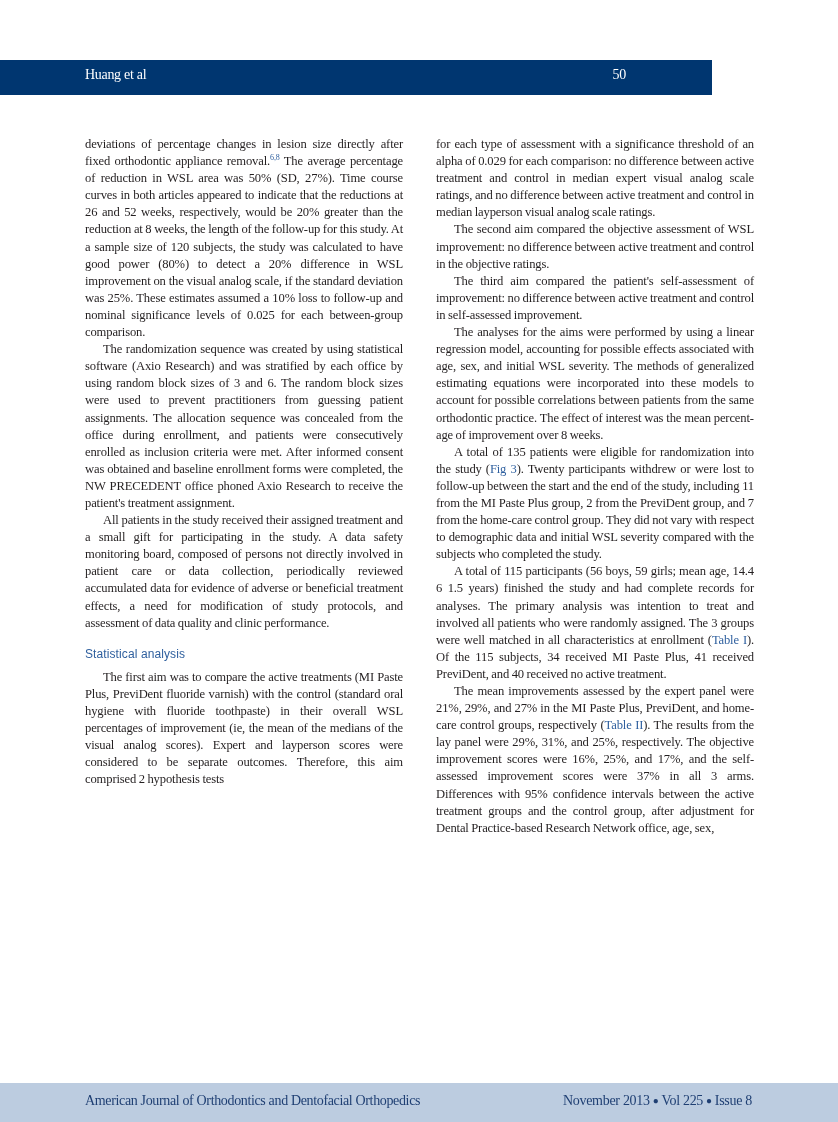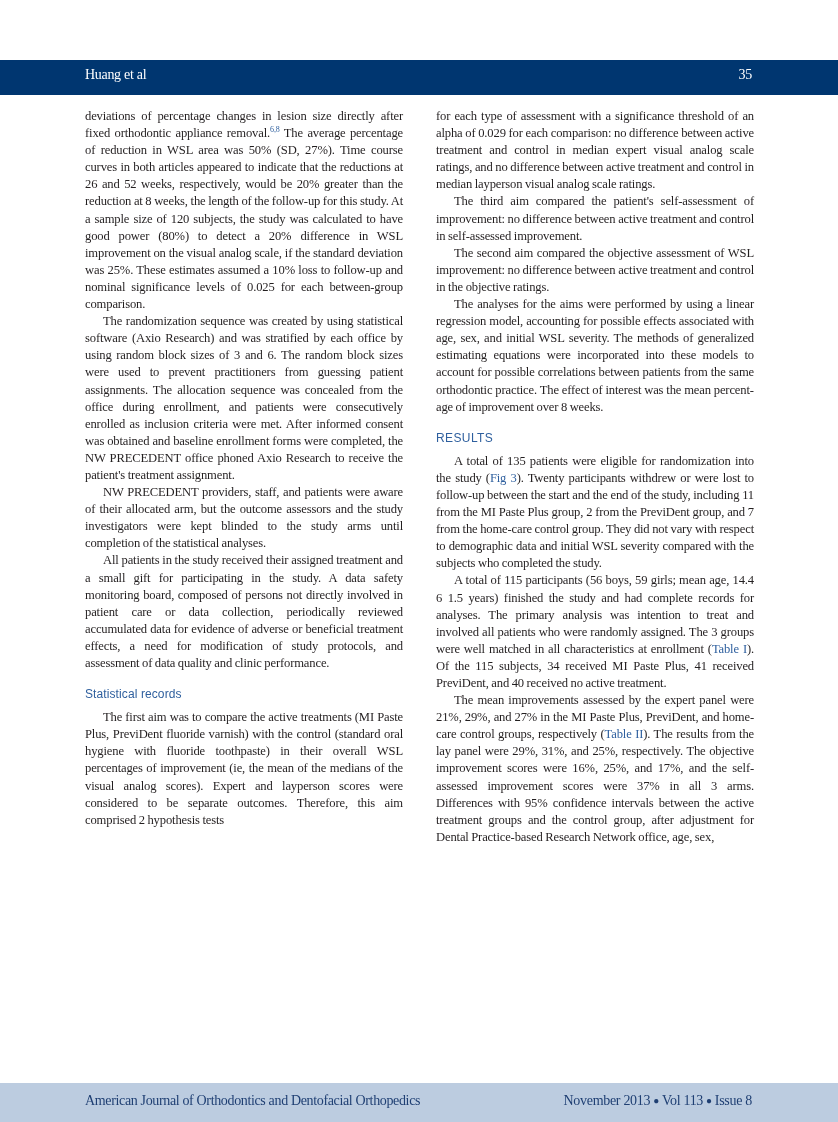--- a/index.html
+++ b/index.html
@@ -12,45 +12,46 @@
       height: 1122px;
       position: relative;
       overflow: hidden;
       font-family: "Liberation Serif", "DejaVu Serif", serif;
       color: #231f20;
     }
     .header-bar {
       position: absolute;
       left: 0;
       top: 60px;
-      width: 838px;
+      width: 684px;
       height: 35px;
       background: #003670;
       color: #ffffff;
+      padding-left: 28px;
     }
     .header-author {
       position: absolute;
       left: 85px;
       top: 7px;
       font-family: "Liberation Serif", serif;
       font-size: 14px;
       font-stretch: condensed;
       letter-spacing: -0.3px;
     }
     .header-page {
       position: absolute;
       right: 86px;
       top: 7px;
       font-family: "Liberation Serif", serif;
       font-size: 14px;
       letter-spacing: -0.3px;
     }
     .column {
       position: absolute;
-      top: 108px;
+      top: 136px;
       width: 318px;
       font-size: 12.6px;
       line-height: 17.1px;
       text-align: justify;
       hyphens: manual;
     }
     .col-left { left: 85px; }
     .col-right { left: 436px; }
     .column p {
       margin: 0;
@@ -106,39 +107,37 @@
       font-size: 10px;
       vertical-align: 1px;
       margin: 0 3px;
     }
   </style>
 </head>
 <body>
 
 <div class="header-bar">
   <span class="header-author">Huang et al</span>
-  <span class="header-page">35</span>
+  <span class="header-page">50</span>
 </div>
 
 <div class="column col-left">
   <p class="no-indent"><span>deviations of percentage changes in lesion size directly after fixed orthodontic appliance removal.</span><sup class="ref-link">6,8</sup><span> The average percentage of reduction in WSL area was 50% (SD, 27%). Time course curves in both articles appeared to indicate that the reductions at 26 and 52 weeks, respectively, would be 20% greater than the reduction at 8 weeks, the length of the follow-up for this study. At a sample size of 120 subjects, the study was calculated to have good power (80%) to detect a 20% difference in WSL improvement on the visual analog scale, if the standard deviation was 25%. These estimates assumed a 10% loss to follow-up and nom­inal significance levels of 0.025 for each between-group comparison.</span></p>
   <p>The randomization sequence was created by using statistical software (Axio Research) and was stratified by each office by using random block sizes of 3 and 6. The random block sizes were used to prevent practi­tioners from guessing patient assignments. The alloca­tion sequence was concealed from the office during enrollment, and patients were consecutively enrolled as inclusion criteria were met. After informed consent was obtained and baseline enrollment forms were com­pleted, the NW PRECEDENT office phoned Axio Re­search to receive the patient's treatment assignment.</p>
-  <p>NW PRECEDENT providers, staff, and patients were aware of their allocated arm, but the outcome assessors and the study investigators were kept blinded to the study arms until completion of the statistical analyses.</p>
   <p>All patients in the study received their assigned treat­ment and a small gift for participating in the study. A data safety monitoring board, composed of persons not directly involved in patient care or data collection, periodically reviewed accumulated data for evidence of adverse or beneficial treatment effects, a need for mod­ification of study protocols, and assessment of data quality and clinic performance.</p>
-  <div class="section-heading">Statistical records</div>
+  <div class="section-heading">Statistical analysis</div>
   <p>The first aim was to compare the active treatments (MI Paste Plus, PreviDent fluoride varnish) with the con­trol (standard oral hygiene with fluoride toothpaste) in their overall WSL percentages of improvement (ie, the mean of the medians of the visual analog scores). Expert and layperson scores were considered to be separate out­comes. Therefore, this aim comprised 2 hypothesis tests</p>
 </div>
 
 <div class="column col-right">
   <p class="no-indent">for each type of assessment with a significance threshold of an alpha of 0.029 for each comparison: no difference between active treatment and control in median expert visual analog scale ratings, and no difference between active treatment and control in median layperson visual analog scale ratings.</p>
+  <p>The second aim compared the objective assessment of WSL improvement: no difference between active treatment and control in the objective ratings.</p>
   <p>The third aim compared the patient's self-assessment of improvement: no difference between active treatment and control in self-assessed improvement.</p>
-  <p>The second aim compared the objective assessment of WSL improvement: no difference between active treatment and control in the objective ratings.</p>
   <p>The analyses for the aims were performed by using a linear regression model, accounting for possible effects associated with age, sex, and initial WSL severity. The methods of generalized estimating equations were in­corporated into these models to account for possible correlations between patients from the same orthodon­tic practice. The effect of interest was the mean percent­age of improvement over 8 weeks.</p>
-  <div class="section-heading caps">RESULTS</div>
   <p><span>A total of 135 patients were eligible for randomiza­tion into the study (</span><span class="ref-link">Fig 3</span><span>). Twenty participants withdrew or were lost to follow-up between the start and the end of the study, including 11 from the MI Paste Plus group, 2 from the PreviDent group, and 7 from the home-care control group. They did not vary with respect to demo­graphic data and initial WSL severity compared with the subjects who completed the study.</span></p>
   <p><span>A total of 115 participants (56 boys, 59 girls; mean age, 14.4 6 1.5 years) finished the study and had com­plete records for analyses. The primary analysis was in­tention to treat and involved all patients who were randomly assigned. The 3 groups were well matched in all characteristics at enrollment (</span><span class="ref-link">Table I</span><span>). Of the 115 sub­jects, 34 received MI Paste Plus, 41 received PreviDent, and 40 received no active treatment.</span></p>
   <p><span>The mean improvements assessed by the expert panel were 21%, 29%, and 27% in the MI Paste Plus, Previ­Dent, and home-care control groups, respectively (</span><span class="ref-link">Table II</span><span>). The results from the lay panel were 29%, 31%, and 25%, respectively. The objective improvement scores were 16%, 25%, and 17%, and the self-assessed improvement scores were 37% in all 3 arms. Differences with 95% confidence intervals between the active treat­ment groups and the control group, after adjustment for Dental Practice-based Research Network office, age, sex,</span></p>
 </div>
 
 <div class="footer-bar">
   <span class="footer-journal">American Journal of Orthodontics and Dentofacial Orthopedics</span>
-  <span class="footer-issue"><span>November 2013</span><span class="bullet">●</span><span>Vol 113</span><span class="bullet">●</span><span>Issue 8</span></span>
+  <span class="footer-issue"><span>November 2013</span><span class="bullet">●</span><span>Vol 225</span><span class="bullet">●</span><span>Issue 8</span></span>
 </div>
 
 </body></html>

